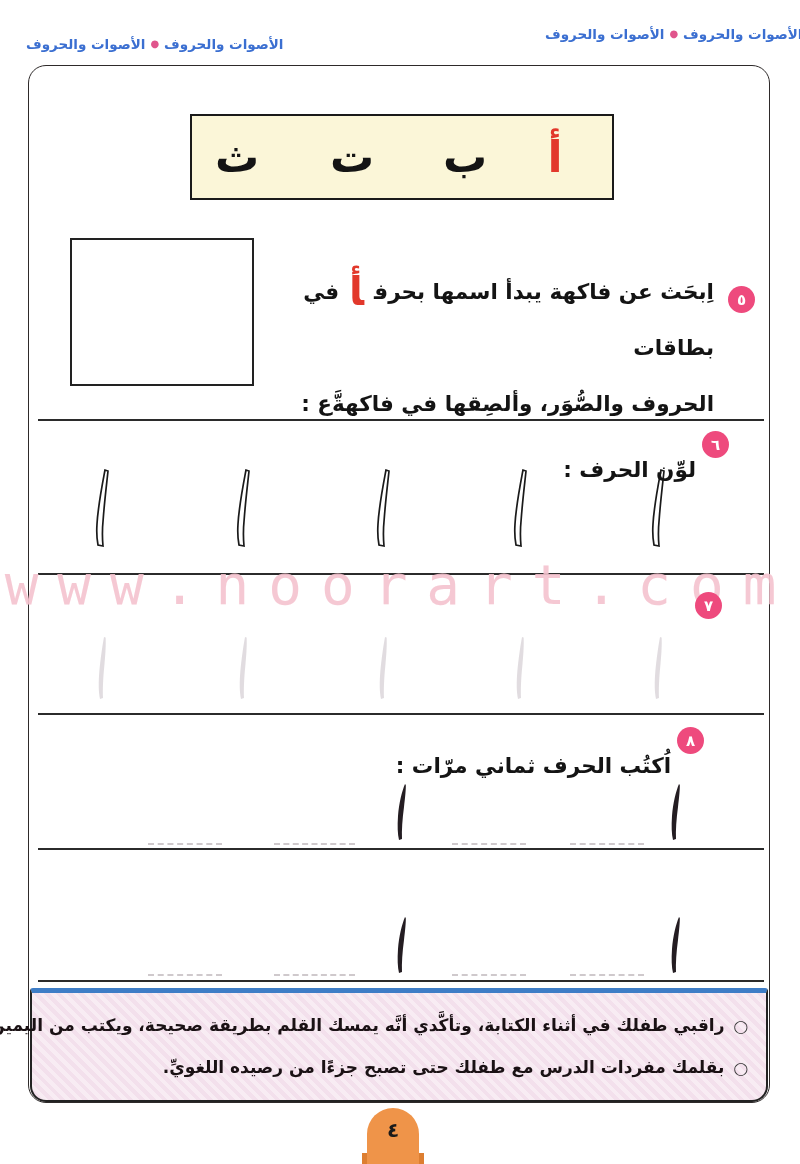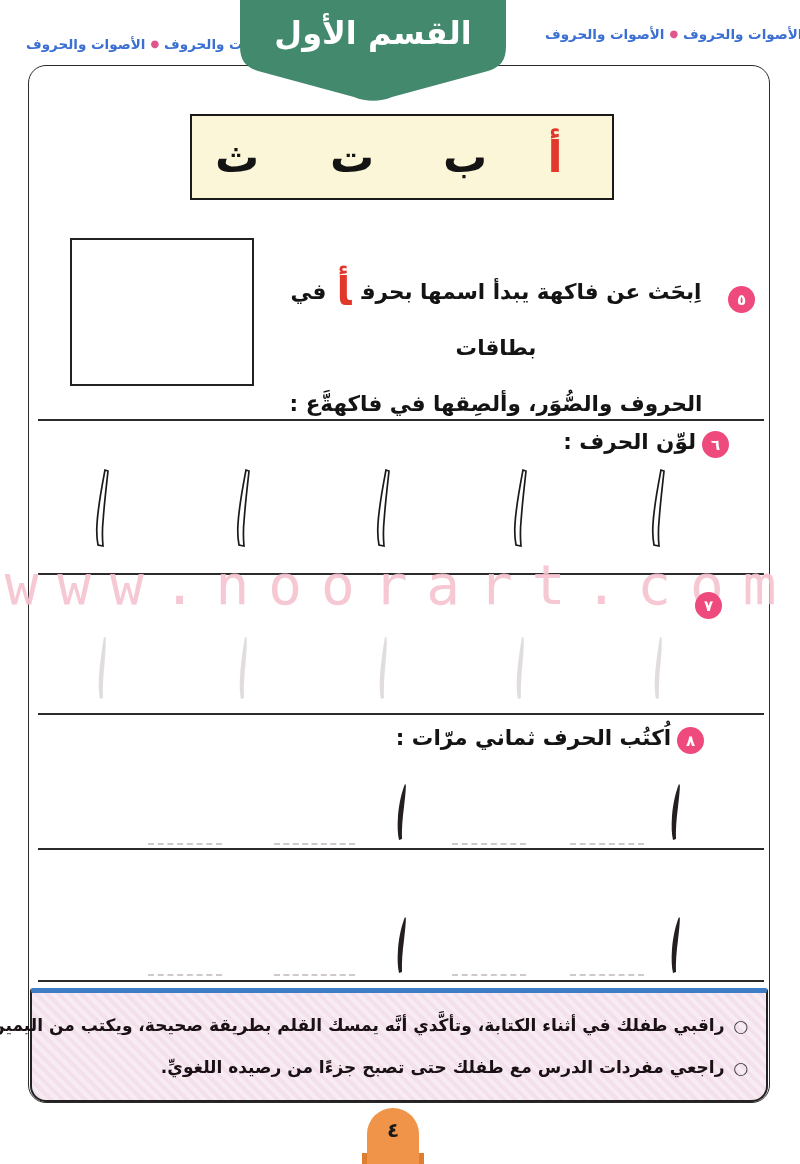--- a/index.html
+++ b/index.html
@@ -33,24 +33,24 @@
   #paste-box{position:absolute;left:70px;top:238px;width:180px;height:144px;
              background:#ffffff;border:2px solid #222222;z-index:2;}
 
   
   .badge{position:absolute;width:27px;height:27px;border-radius:50%;background:#ee4a7d;
          color:#ffffff;font-size:15px;font-weight:bold;display:flex;align-items:center;
          justify-content:center;z-index:6;}
 
   
   .heading{position:absolute;direction:rtl;color:#141414;font-size:21.5px;font-weight:bold;
-           white-space:nowrap;z-index:6;}
+           white-space:nowrap;z-index:6;margin-top:28px;}
 
   
-  #ex5-text{position:absolute;right:86px;top:263px;width:436px;direction:rtl;text-align:center;
+  #ex5-text{position:absolute;right:86px;top:263px;width:436px;direction:rtl;text-align:right;
             color:#141414;font-size:21.5px;font-weight:bold;line-height:56px;z-index:6;}
   #ex5-text .big-letter{color:#e2382b;font-size:40px;font-weight:bold;margin:0 10px;
                         vertical-align:-6px;}
 
   
   .sep,.wline{position:absolute;left:38px;width:726px;height:2px;background:#2b2b2b;z-index:2;}
 
   
   .alif{position:absolute;z-index:3;}
   .alif-faded{filter:blur(0.6px);opacity:0.85;}
@@ -84,26 +84,20 @@
 </head>
 <body>
 
 <div id="page">
 
   <div class="side-head" id="side-head-left"><span>الأصوات والحروف</span><span class="dot">●</span><span>الأصوات والحروف</span></div>
   <div class="side-head" id="side-head-right"><span>الأصوات والحروف</span><span class="dot">●</span><span>الأصوات والحروف</span></div>
 
   <div id="frame"></div>
 
-  <div id="tab-wrap">
-    <svg width="266" height="106" viewBox="0 0 266 106">
-      <path d="M0,0 H266 V46 C266,61 260,67 248,71 L152,97 C140,102 126,102 114,97 L18,71 C6,67 0,61 0,46 Z" fill="#43896e"></path>
-    </svg>
-    <div id="tab-title">القسم الأول</div>
-  </div>
 
   <div id="letter-strip">
     <span class="strip-letter red" style="left:363px;">أ</span>
     <span class="strip-letter" style="left:273px;">ب</span>
     <span class="strip-letter" style="left:160px;">ت</span>
     <span class="strip-letter" style="left:45px;">ث</span>
   </div>
 
   <div id="paste-box"></div>
   <div class="badge" style="left:728px;top:286px;">٥</div>
@@ -175,20 +169,20 @@
       <path d="M12,1 C9,8 6,20 5,33 C4.3,43 4.6,51 6,57 L9,56 C8.6,47 9.4,36 11,24 C12.2,14 13,6 12.8,2 Z" fill="#241d22"></path>
     </svg>
   <div class="dash" style="left:148px;top:974px;width:74px;"></div>
   <div class="dash" style="left:274px;top:974px;width:81px;"></div>
   <div class="dash" style="left:452px;top:974px;width:74px;"></div>
   <div class="dash" style="left:570px;top:974px;width:74px;"></div>
   <div class="wline" style="top:980px;"></div>
 
   <div id="footer-box">
     <div class="footer-line"><span class="footer-bullet">◯</span><span>راقبي طفلك في أثناء الكتابة، وتأكَّدي أنَّه يمسك القلم بطريقة صحيحة، ويكتب من اليمين إلى اليسار، أو من فوق إلى تحت.</span></div>
-    <div class="footer-line"><span class="footer-bullet">◯</span><span>راجعي مفردات الدرس مع طفلك حتى تصبح جزءًا من رصيده اللغويِّ.</span></div>
+    <div class="footer-line"><span class="footer-bullet">◯</span><span>بقلمك مفردات الدرس مع طفلك حتى تصبح جزءًا من رصيده اللغويِّ.</span></div>
   </div>
 
   <div id="dome-base"></div>
   <div id="dome"></div>
   <div id="page-number">٤</div>
 
 </div>
 
 </body></html>

